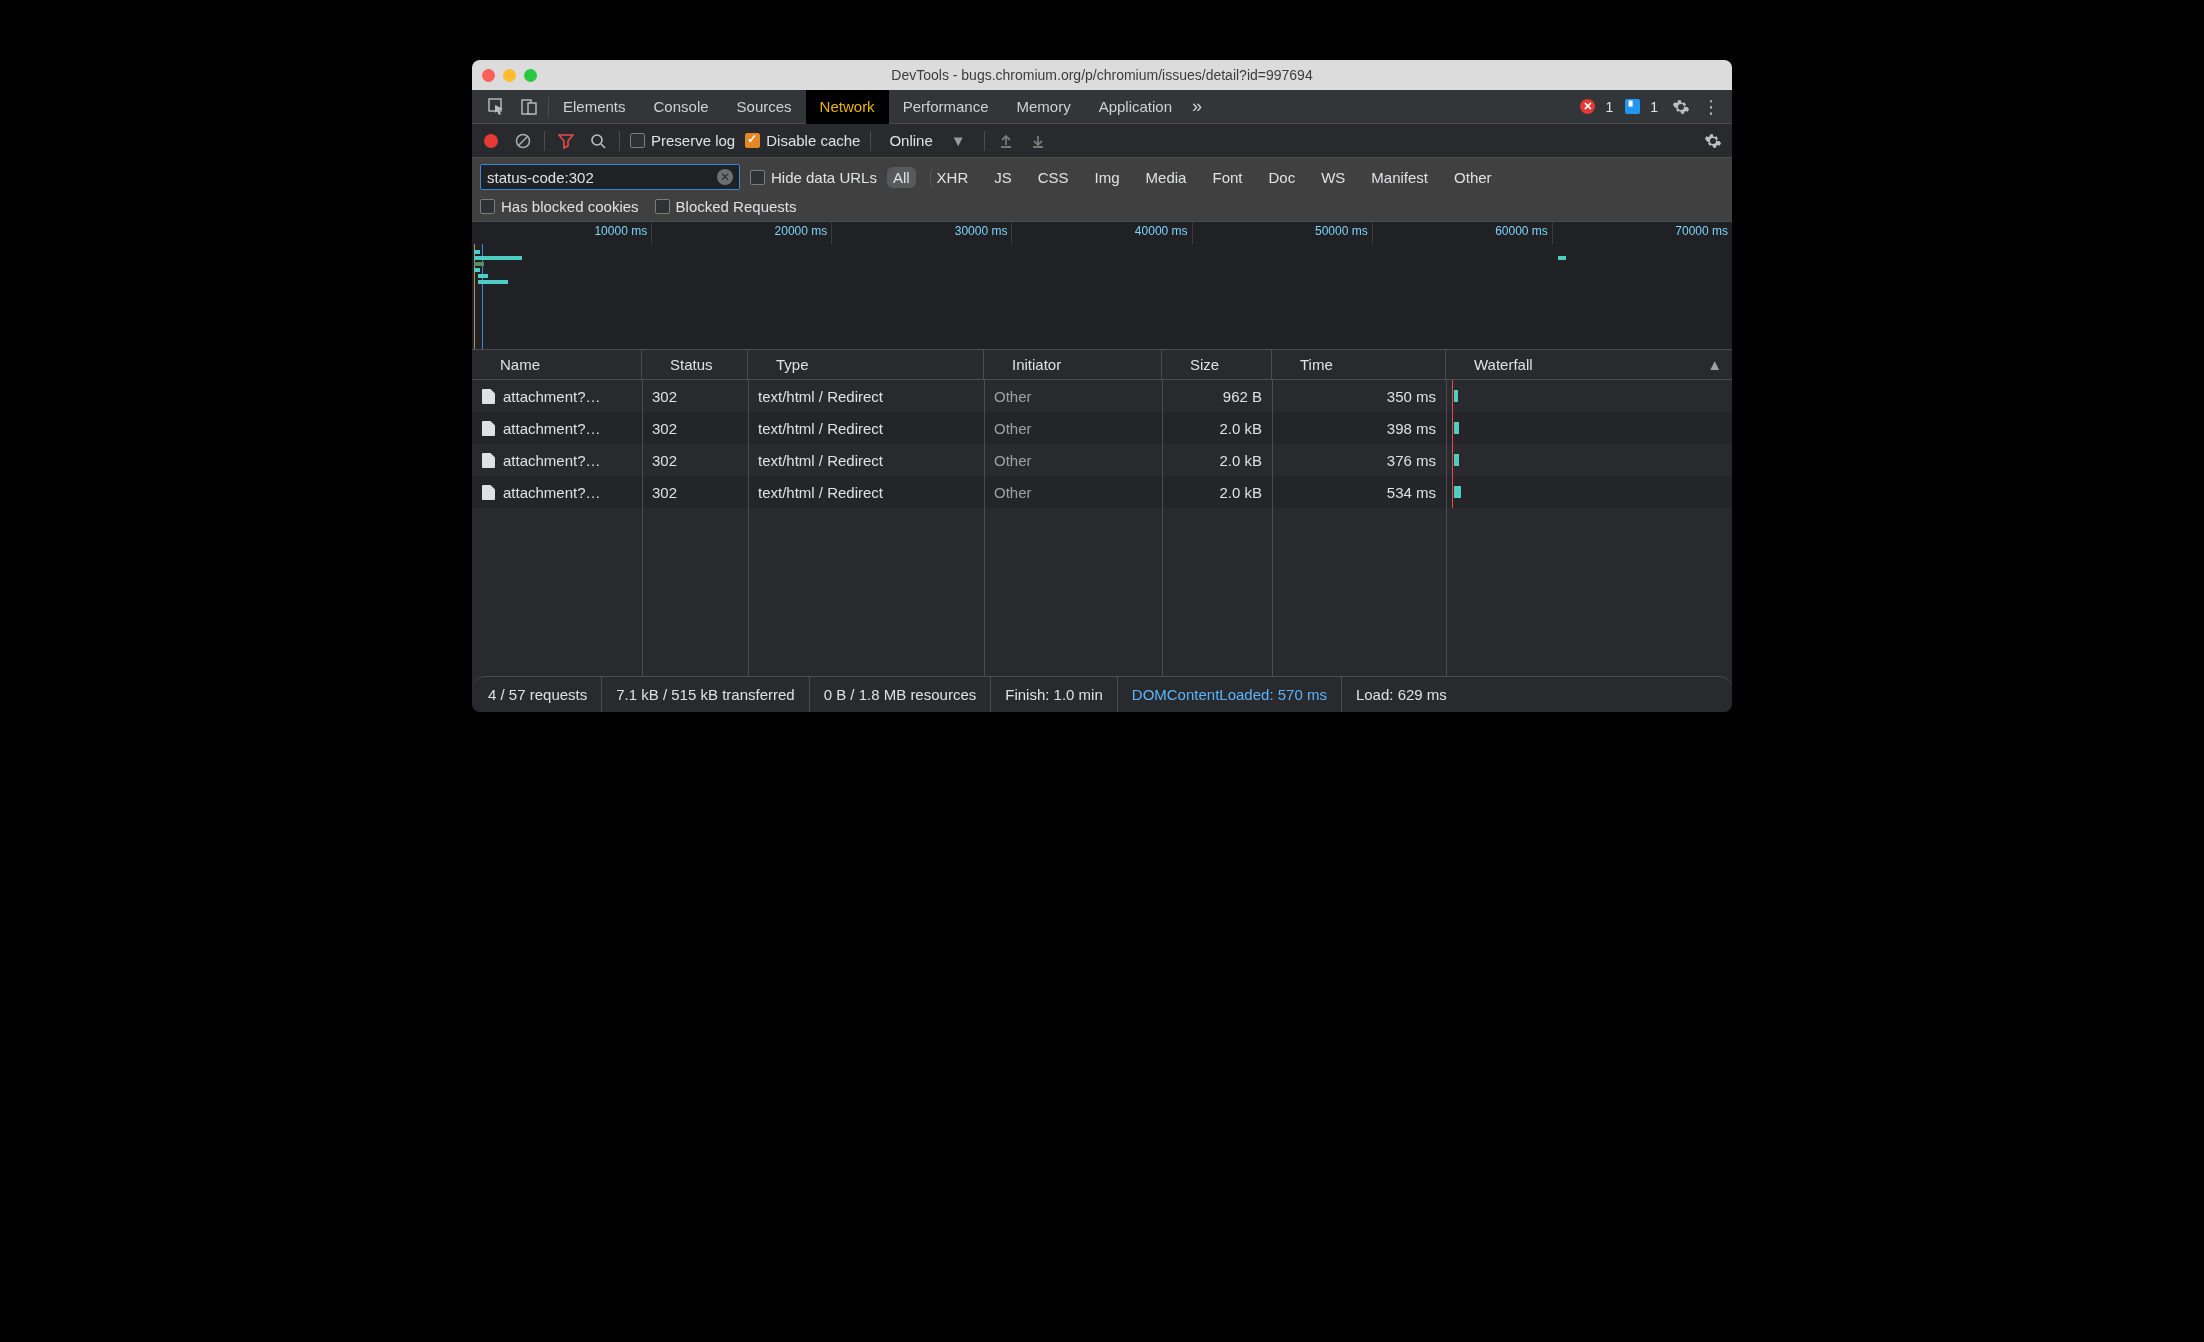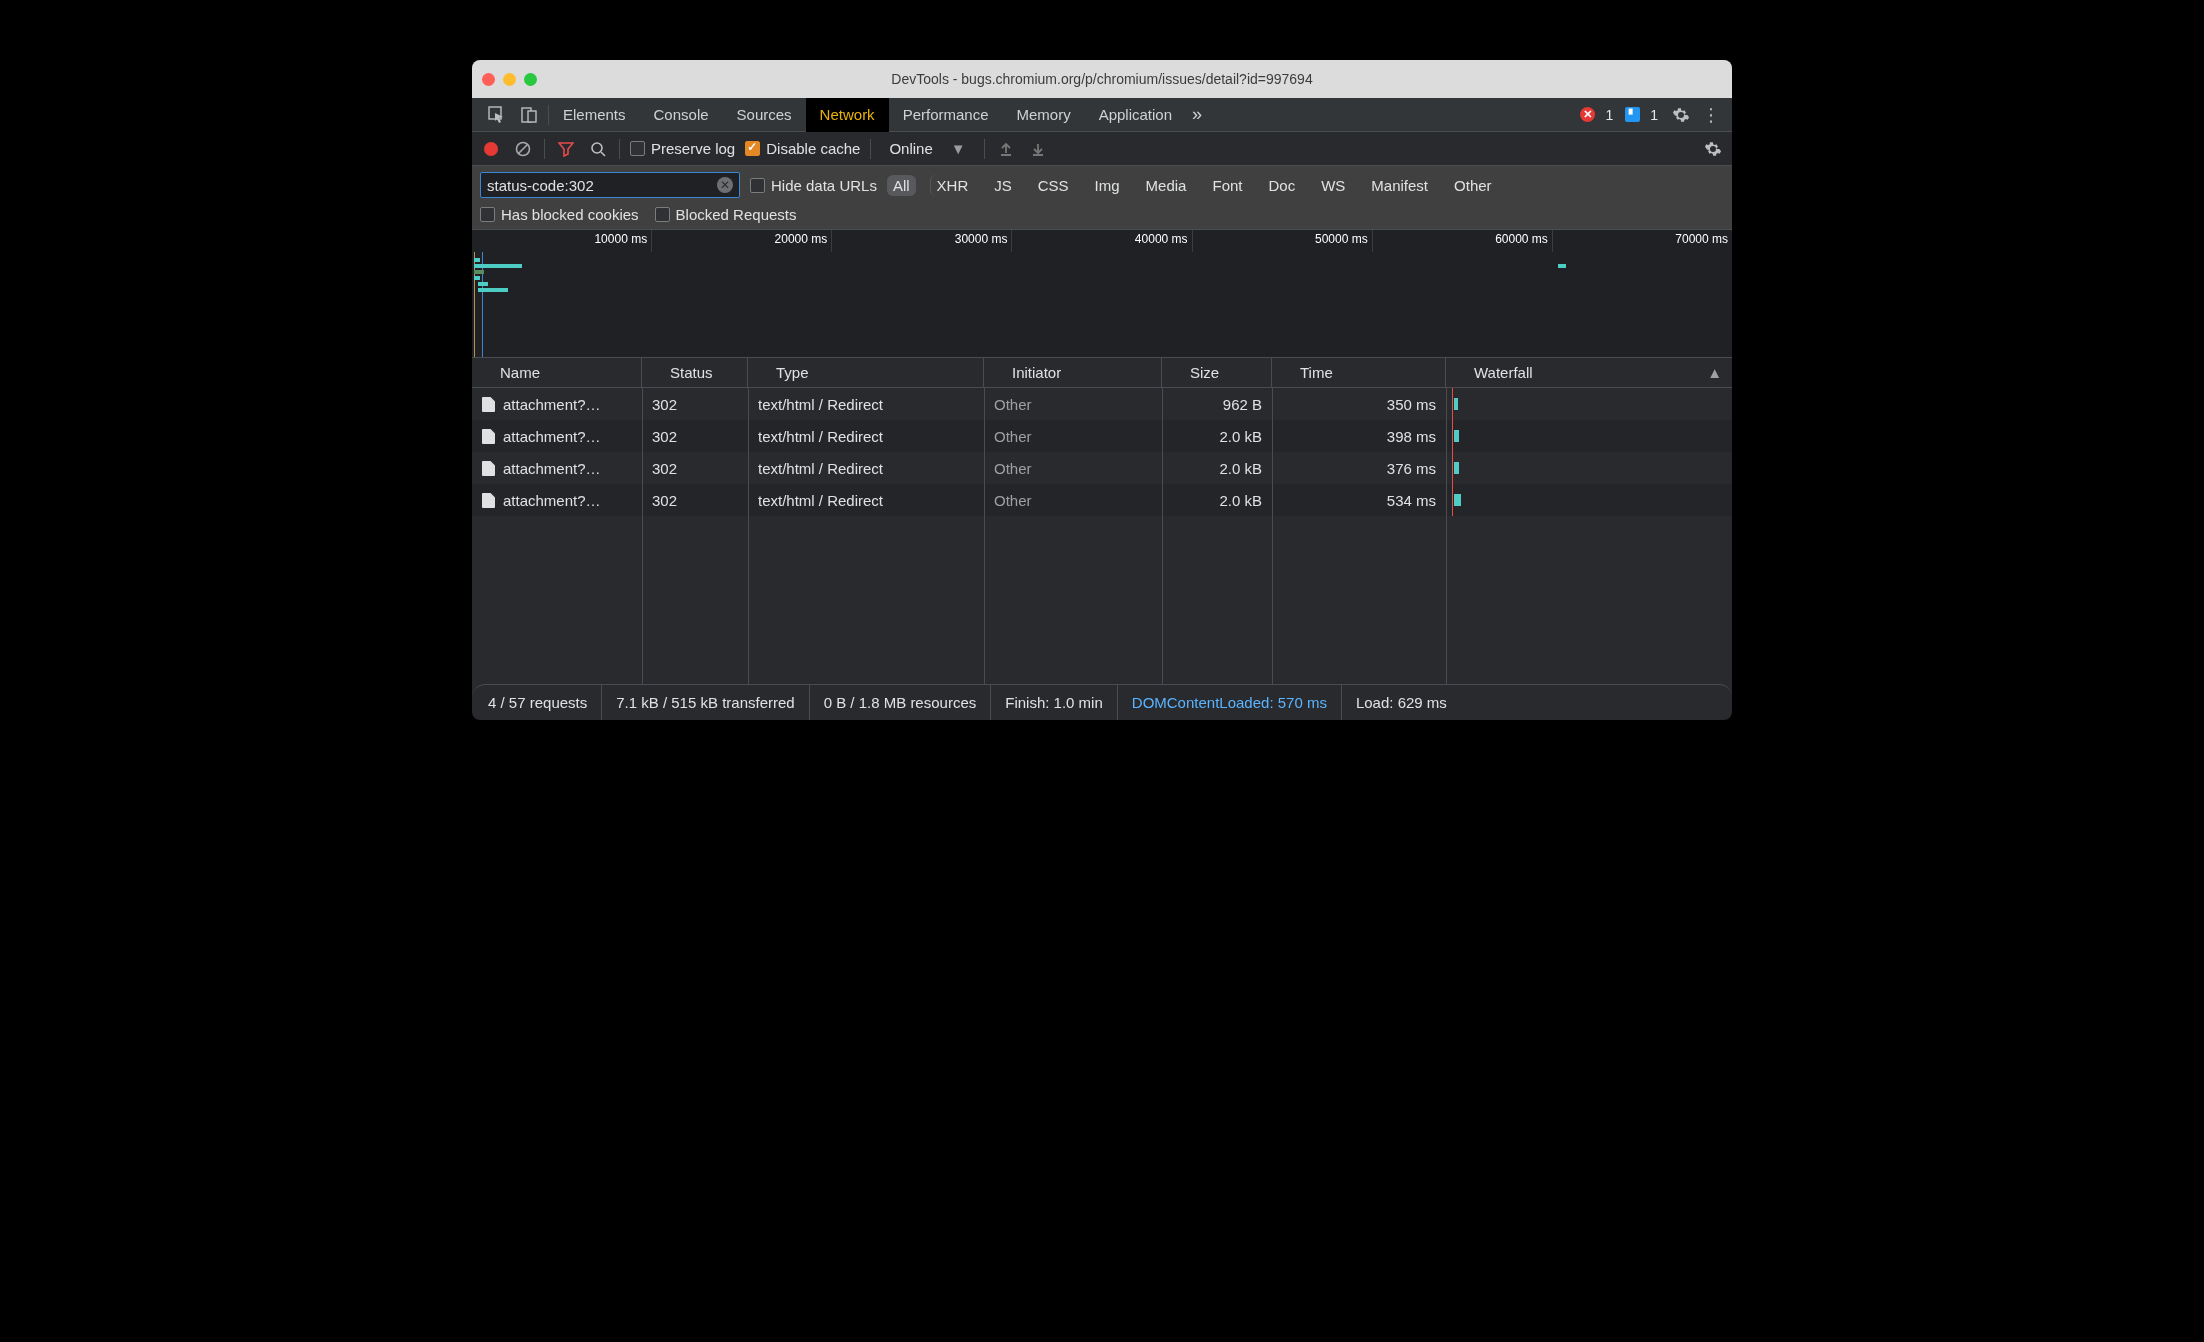--- a/index.html
+++ b/index.html
@@ -15,21 +15,21 @@
   }
   .window {
     width: 1260px;
     background: #292a2d;
     border-radius: 8px;
     box-shadow: 0 14px 38px rgba(0,0,0,.6);
     overflow: hidden;
   }
   
   .titlebar {
-    height: 38px;
+    height: 30px;
     background: #dcdcdd;
     display: flex;
     align-items: center;
     padding: 0 10px;
     position: relative;
   }
   .traffic-lights { display: flex; gap: 8px; }
   .tl { width: 13px; height: 13px; border-radius: 50%; }
   .tl.red { background: #ff5f57; }
   .tl.yellow { background: #febc2e; }
@@ -94,21 +94,21 @@
   .type-pill.active { background:#57595d; }
   .type-pill.sep-bar { border-left:1px solid #55575a; }
   .filter-row2 { display:flex; align-items:center; gap:16px; margin-top:8px;}
   
   .overview {
     height:128px; background:#202124; border-bottom:1px solid #494c50;
     position:relative;
   }
   .overview-ticks { display:flex; height:22px; }
   .overview-tick { flex:1; border-right:1px solid #3a3c40; position:relative;}
-  .overview-tick span { position:absolute; right:4px; top:2px; font-size:12px; color:#ffffff;}
+  .overview-tick span { position:absolute; right:4px; top:2px; font-size:12px; color:#7dd3fc;}
   .overview-data { position:absolute; top:22px; left:0; right:0; bottom:0;}
   .ov-bar { position:absolute; height:4px; background:#4ecdc4;}
   .ov-line { position:absolute; top:0; bottom:0; width:1px; background:#c8a56b;}
   
   .table-head {
     height:30px; background:#292a2d; display:flex; border-bottom:1px solid #494c50;
   }
   .th {
     display:flex; align-items:center; padding:0 28px; color:#e0e1e3; font-size:15px;
     border-right:1px solid #494c50; cursor:pointer;text-align:right;

